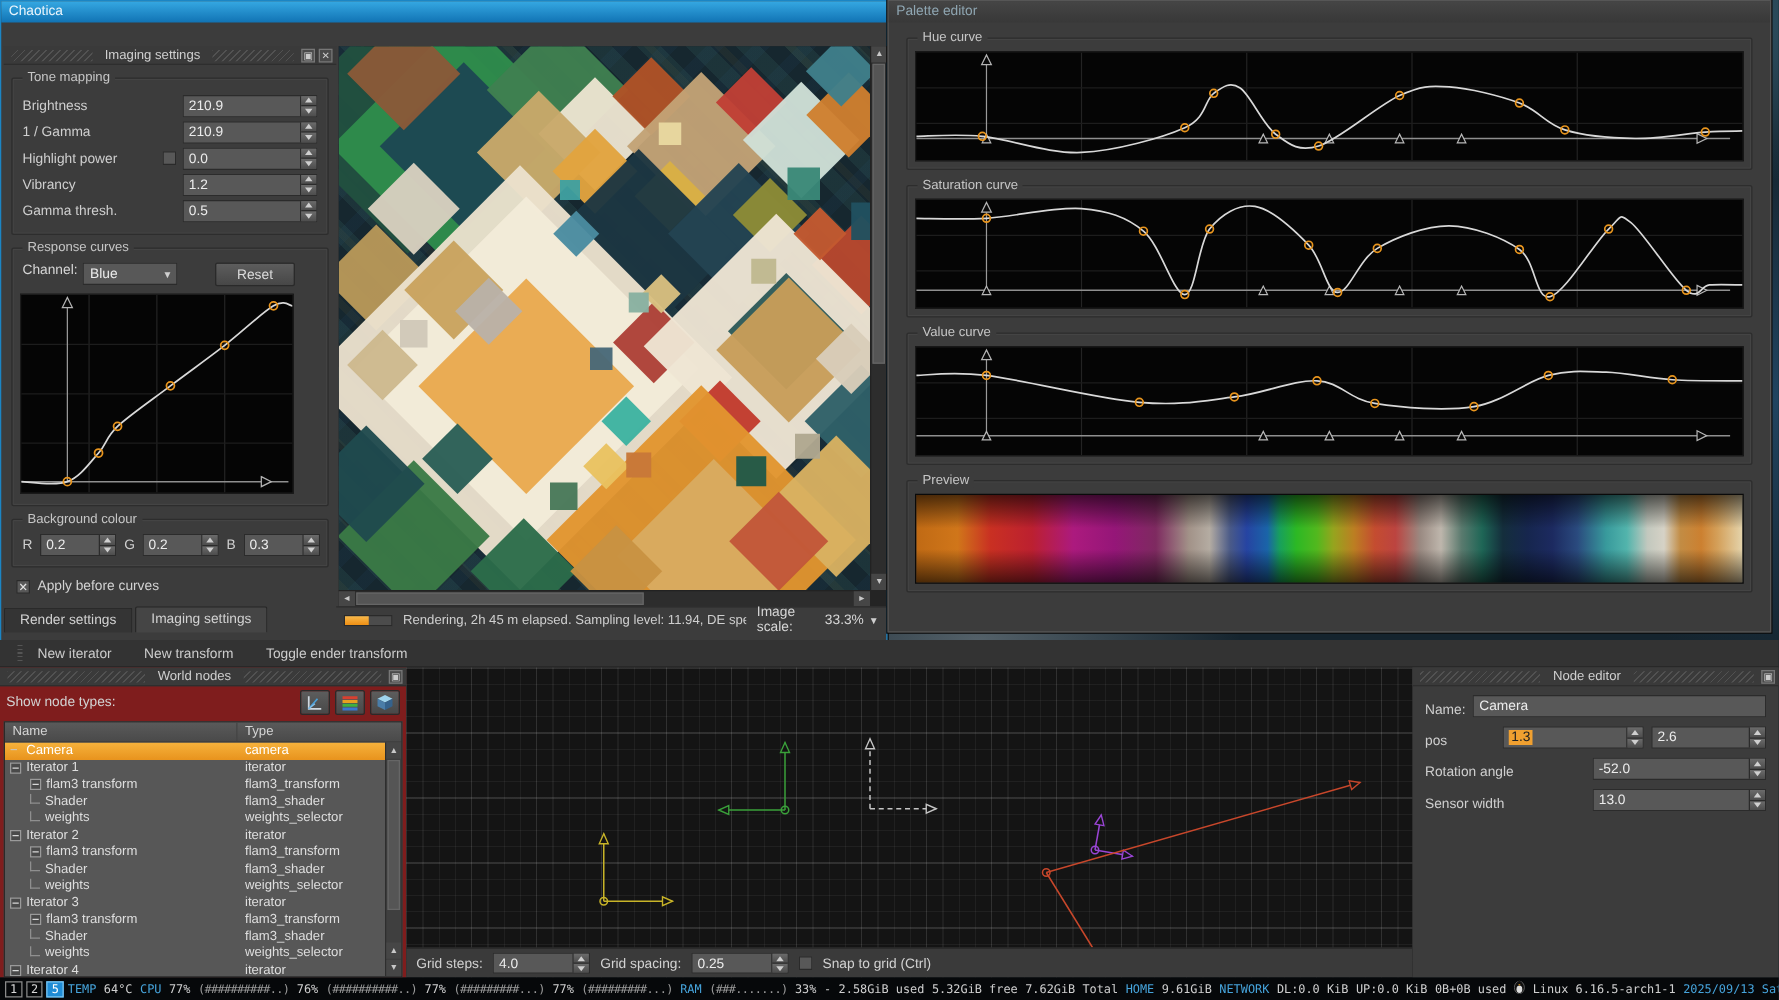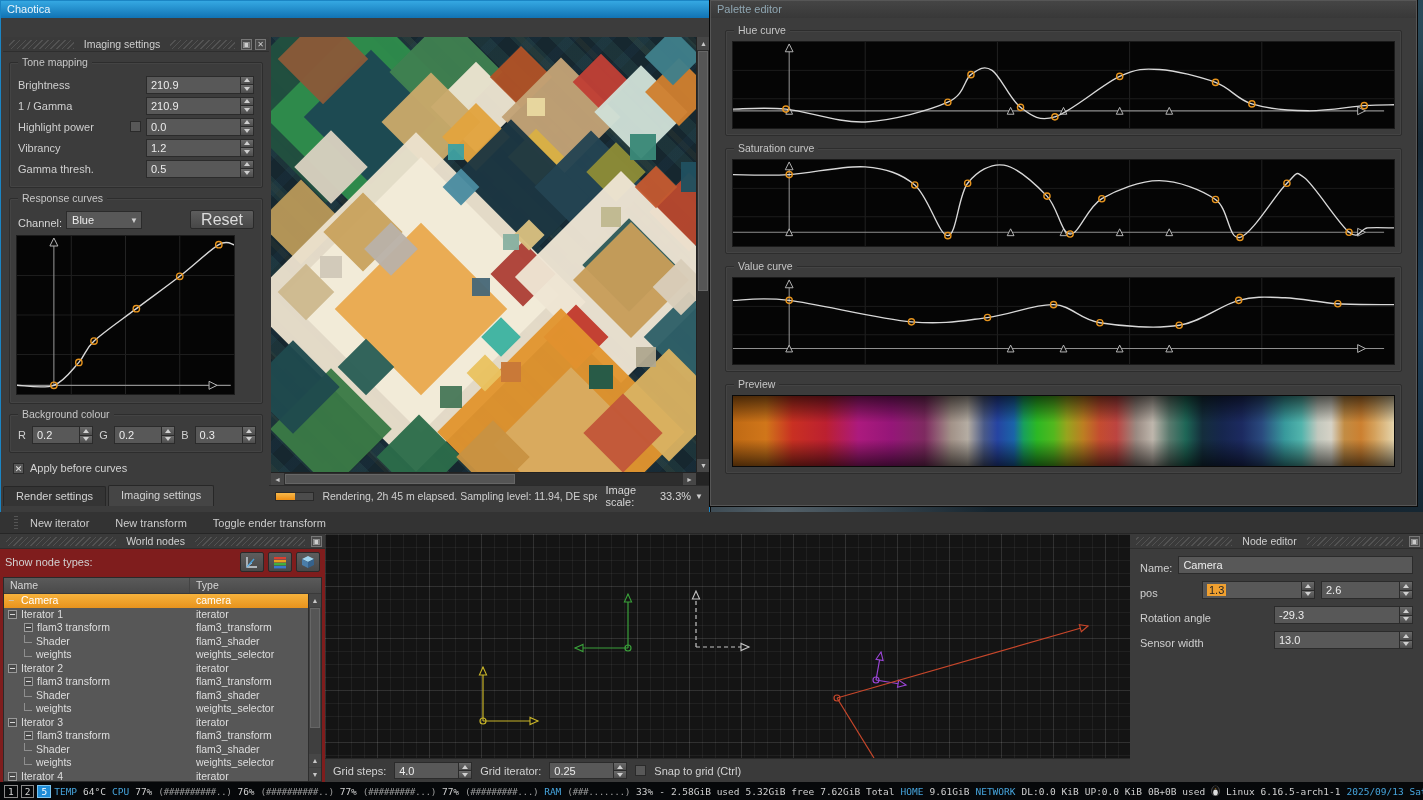--- a/index.html
+++ b/index.html
@@ -35,38 +35,38 @@
   .field{display:flex;height:18px;background:#585858;border:1px solid #2b2b2b}
   .field .val{flex:1;padding:2px 4px;color:#ececec;font-size:11px;overflow:hidden;white-space:nowrap}
   .spincol{width:13px;display:flex;flex-direction:column;border-left:1px solid #2b2b2b}
   .spincol span{flex:1;position:relative;background:linear-gradient(#6b6b6b,#4d4d4d)}
   .spincol span+span{border-top:1px solid #2b2b2b}
   .spincol .su::after,.spincol .sd::after{content:"";position:absolute;left:50%;top:50%;
     transform:translate(-50%,-50%);border-left:3px solid transparent;border-right:3px solid transparent}
   .spincol .su::after{border-bottom:4px solid #cfcfcf}
   .spincol .sd::after{border-top:4px solid #cfcfcf}
   .btn{background:linear-gradient(#5d5d5d,#474747);border:1px solid #2a2a2a;border-radius:2px;
-    color:#dcdcdc;text-align:center;font-size:16px}
+    color:#dcdcdc;text-align:center;font-size:11px}
   .cb{width:11px;height:11px;background:#585858;border:1px solid #2a2a2a;color:#e4e4e4;
     font-size:9px;line-height:10px;text-align:center}
   .combo{display:flex;align-items:center;background:#585858;border:1px solid #2b2b2b;height:18px}
   .combo .val{flex:1;padding:0 5px;color:#ececec}
   .combo .arr{width:14px;text-align:center;color:#cfcfcf;font-size:8px}
 
   
   #win-chaotica{left:0;top:0;width:710px;height:598px;border:1px solid #1b85c4}
   .menubar{height:19px;display:flex;align-items:center;background:#3a3a3a;border-bottom:1px solid #2c2c2c;padding-left:4px}
   .menubar .mi{padding:0 8px;color:#d8d8d8;font-size:11px}
   .menubar .mi .u{text-decoration:underline}
   #imaging-dock{position:absolute;left:2px;top:36px;width:266px;height:448px;background:#3c3c3c}
   #imaging-dock .group{margin:10px 6px 0 6px;padding:9px 6px 6px 6px}
   .trow{display:flex;align-items:center;height:17px;margin:4px 2px}
   .trow .tl{flex:1;color:#cfcfcf}
   .trow .field{width:108px}
-  .chanrow{display:flex;align-items:flex-end;margin:2px 2px 6px 2px}
+  .chanrow{display:flex;align-items:flex-start;margin:2px 20px 6px 2px}
   .plot{background:#050505;border:1px solid #1c1c1c}
   .bgrow{display:flex;align-items:center;gap:4px;margin:2px 0}
   .bgrow .clabel{color:#cfcfcf;padding:0 2px}
   .bgrow .field{flex:1}
   .cbrow{display:flex;align-items:center;gap:6px;margin:9px 10px;color:#d3d3d3}
   #tabstrip{position:absolute;left:0;top:484px;width:268px;height:21px;display:flex;align-items:flex-end}
   .tab{height:20px;line-height:19px;padding:0 12px;font-size:11px;color:#d2d2d2;
     background:#343434;border:1px solid #272727;border-bottom:none;border-radius:2px 2px 0 0;margin-left:2px}
   .tab.active{background:#454545;height:21px}
   #imageview{position:absolute;left:270px;top:36px;width:438px;height:448px;background:#242424}
@@ -634,21 +634,21 @@
         </svg>
       <div id="canvas-bar">
         <span>Grid steps:</span>
         <div class="field">
           <span class="val">4.0</span>
           <span class="spincol">
               <span class="su"></span>
               <span class="sd"></span>
             </span>
         </div>
-        <span>Grid iterator:</span>
+        <span>Grid spacing:</span>
         <div class="field">
           <span class="val">0.25</span>
           <span class="spincol">
               <span class="su"></span>
               <span class="sd"></span>
             </span>
         </div>
         <span class="cb"></span>
         <span>Snap to grid (Ctrl)</span>
       </div>
@@ -680,21 +680,21 @@
           <span class="val">2.6</span>
           <span class="spincol">
               <span class="su"></span>
               <span class="sd"></span>
             </span>
         </div>
       </div>
       <div class="ndrow">
         <span class="nl" style="width:128px">Rotation angle</span>
         <div class="field" style="flex:1">
-          <span class="val">-29.3</span>
+          <span class="val">-52.0</span>
           <span class="spincol">
               <span class="su"></span>
               <span class="sd"></span>
             </span>
         </div>
       </div>
       <div class="ndrow">
         <span class="nl" style="width:128px">Sensor width</span>
         <div class="field" style="flex:1">
           <span class="val">13.0</span>

